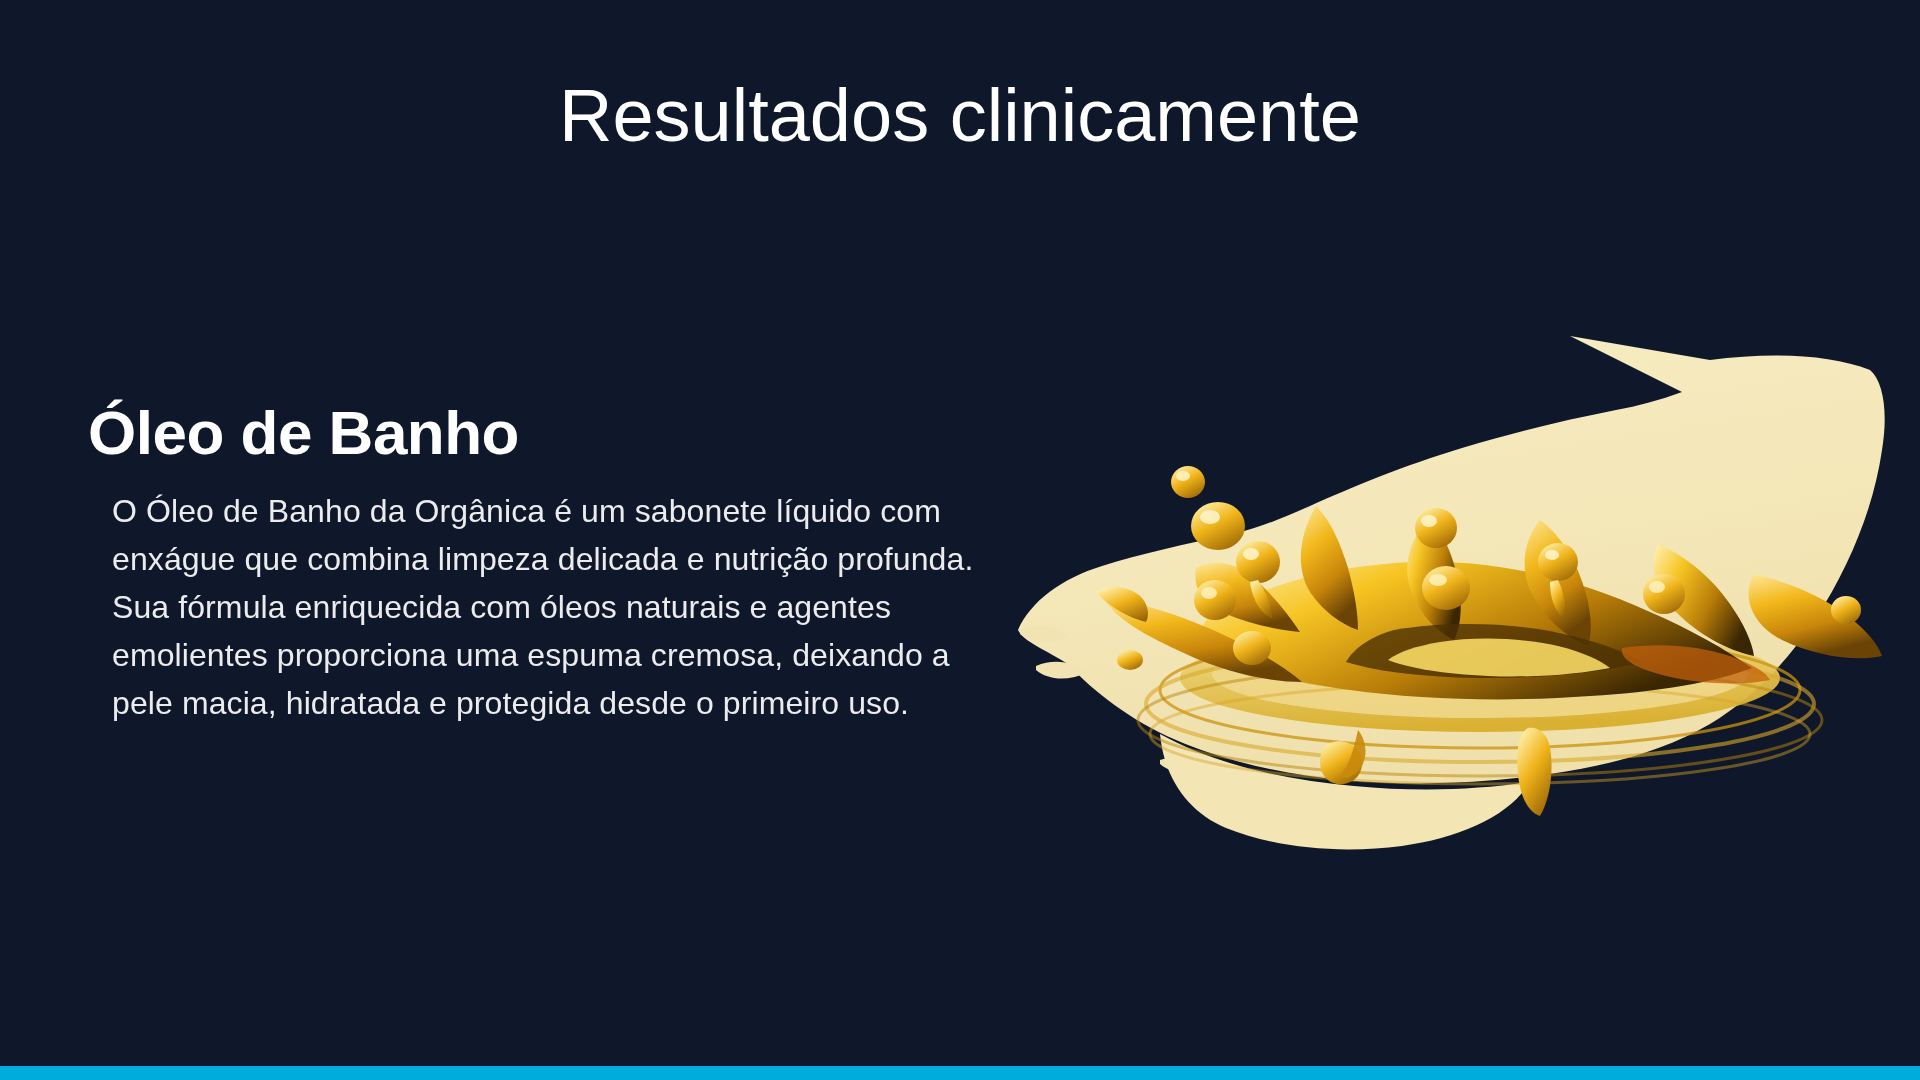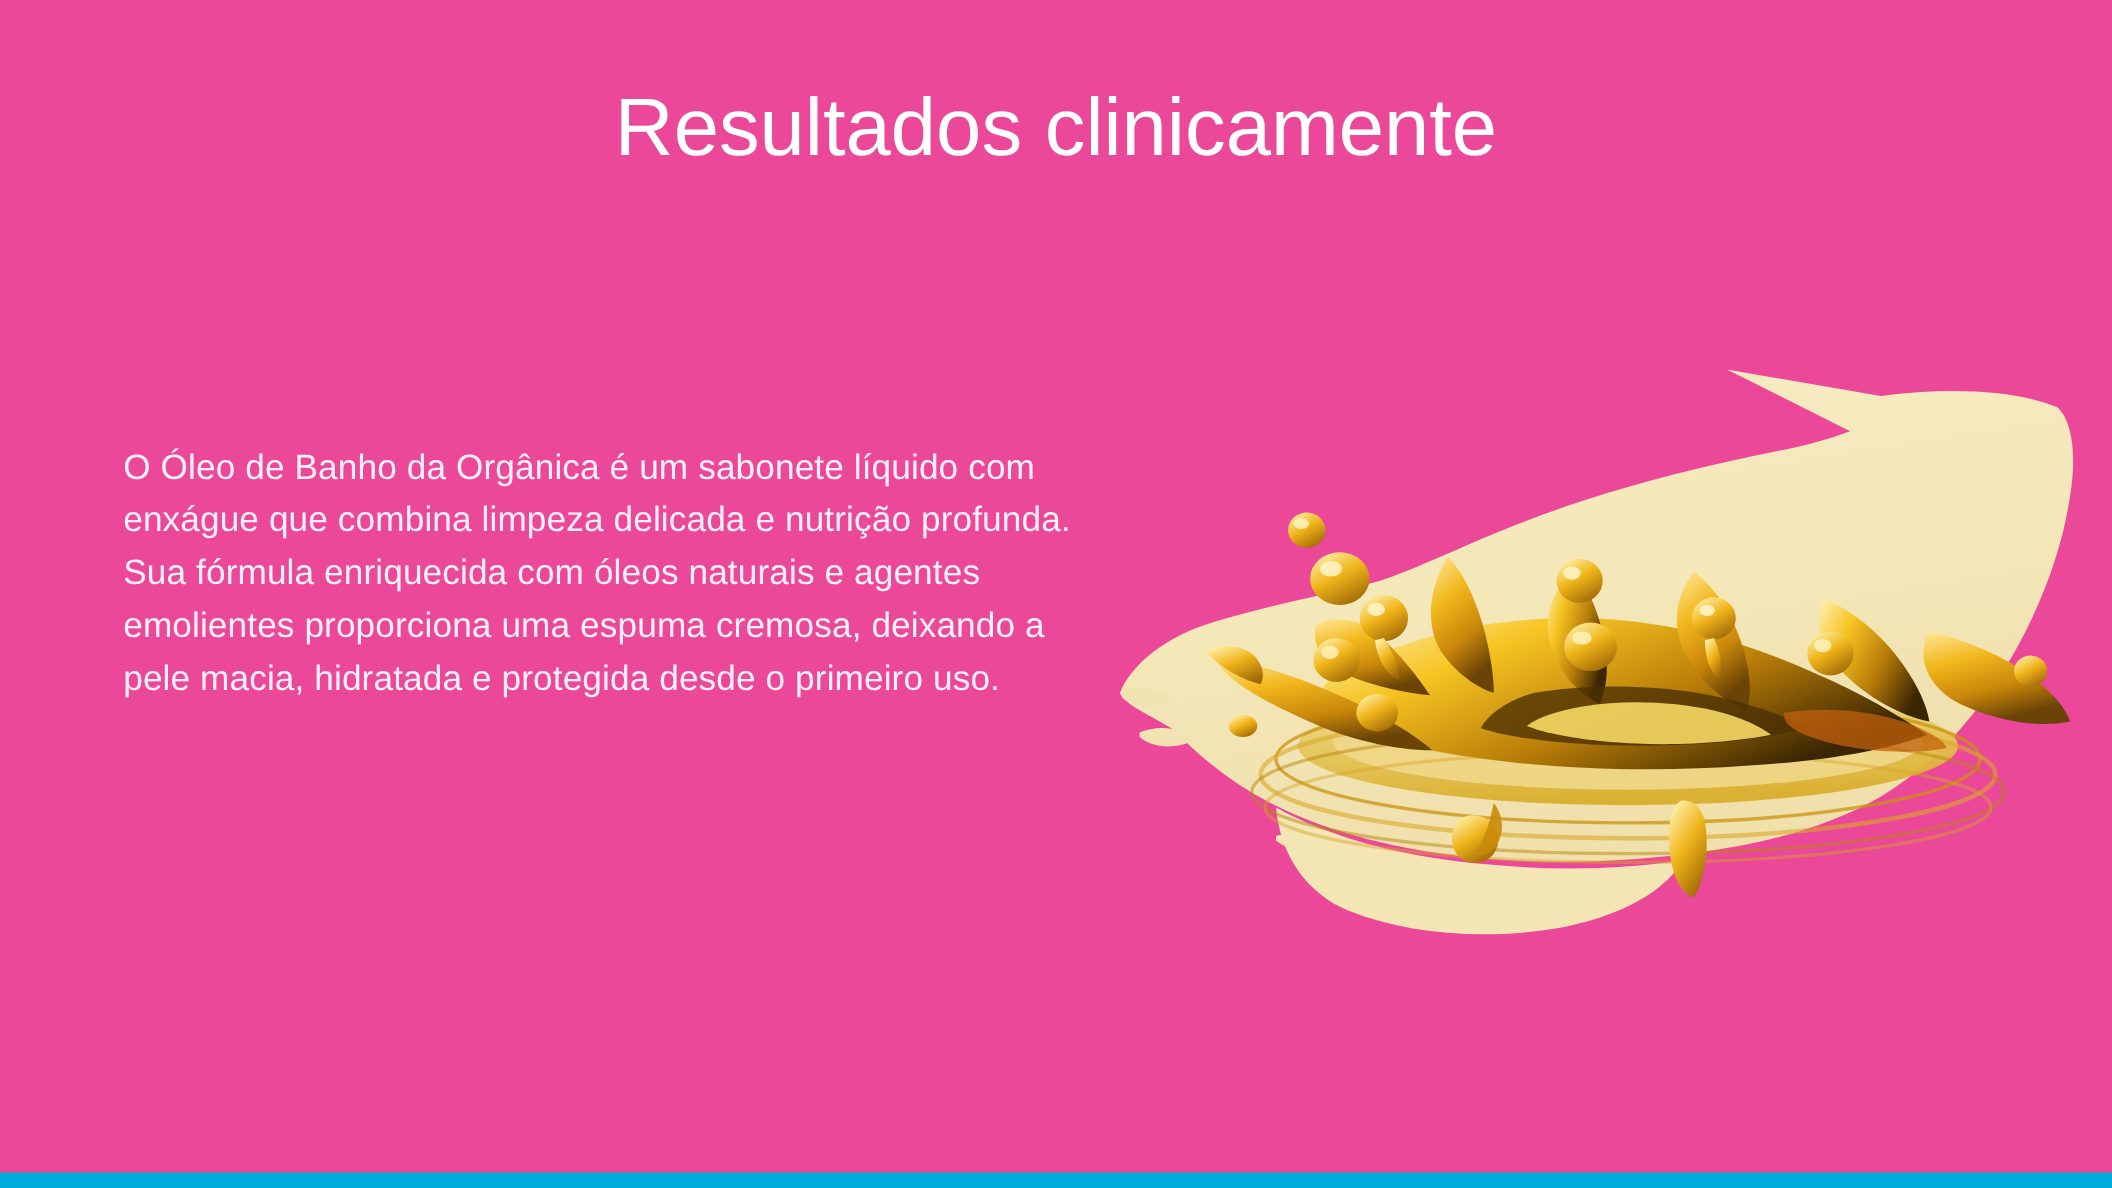--- a/index.html
+++ b/index.html
@@ -5,21 +5,21 @@
   * { margin:0; padding:0; box-sizing:border-box; }
   html, body { width:1920px; height:1080px; overflow:hidden; }
   body {
     font-family: "Liberation Sans", sans-serif;
     background: #E4B8DF;
     position: relative;
   }
 
   #slide {
     position:absolute; inset:0;
-    background:#ec4899;
+    background:#0f172a;
     overflow:hidden;
   }
 
   
   .headline {
     position:absolute;
     left:0; right:0; top:78px;
     text-align:center;
     color:#FFFFFF;
     line-height:1.02;
@@ -85,20 +85,21 @@
 </head>
 <body>
 
 <div id="slide">
 
   <div class="headline">
     <span class="line1">Resultados clinicamente</span>
   </div>
 
   <div class="copy">
+    <div class="product-title">Óleo de Banho</div>
     <div class="product-desc">O Óleo de Banho da Orgânica é um sabonete líquido com enxágue que combina limpeza delicada e nutrição profunda. Sua fórmula enriquecida com óleos naturais e agentes emolientes proporciona uma espuma cremosa, deixando a pele macia, hidratada e protegida desde o primeiro uso.</div>
   </div>
 
   <div class="artwork">
     <svg viewBox="0 0 880 580" xmlns="http://www.w3.org/2000/svg" aria-hidden="true">
       <defs>
         <linearGradient id="brushGrad" x1="0" y1="0" x2="0.3" y2="1">
           <stop offset="0%" stop-color="#F7ECC4"></stop>
           <stop offset="55%" stop-color="#F4E7B8"></stop>
           <stop offset="100%" stop-color="#EFE0AC"></stop>

